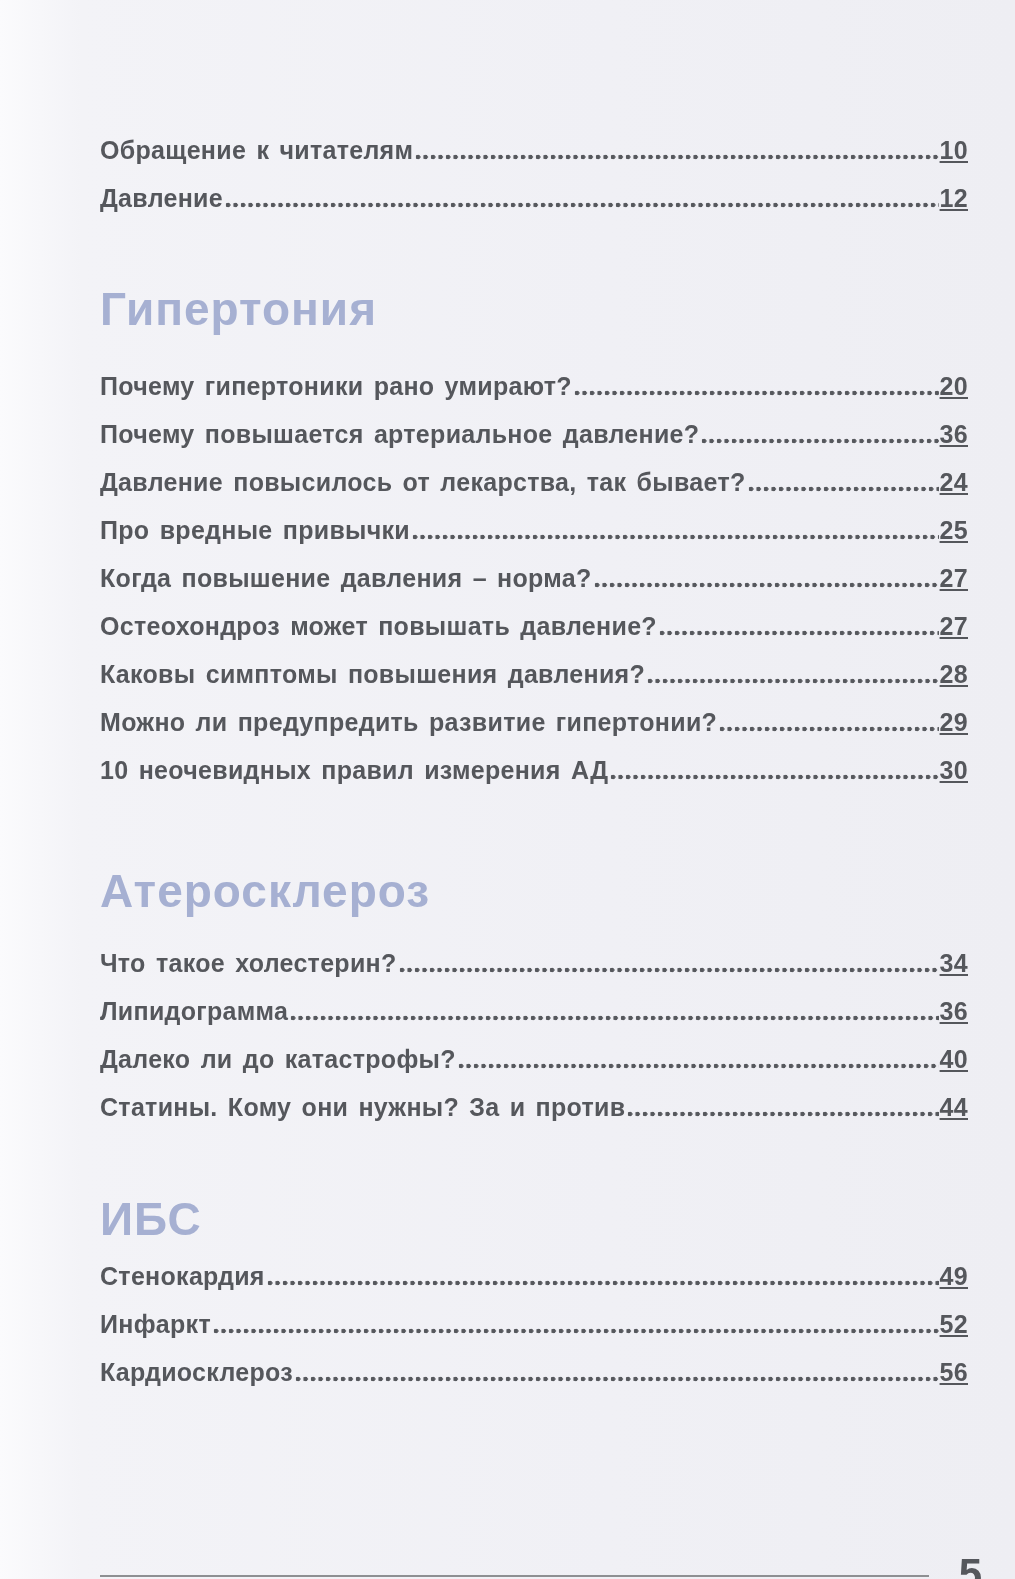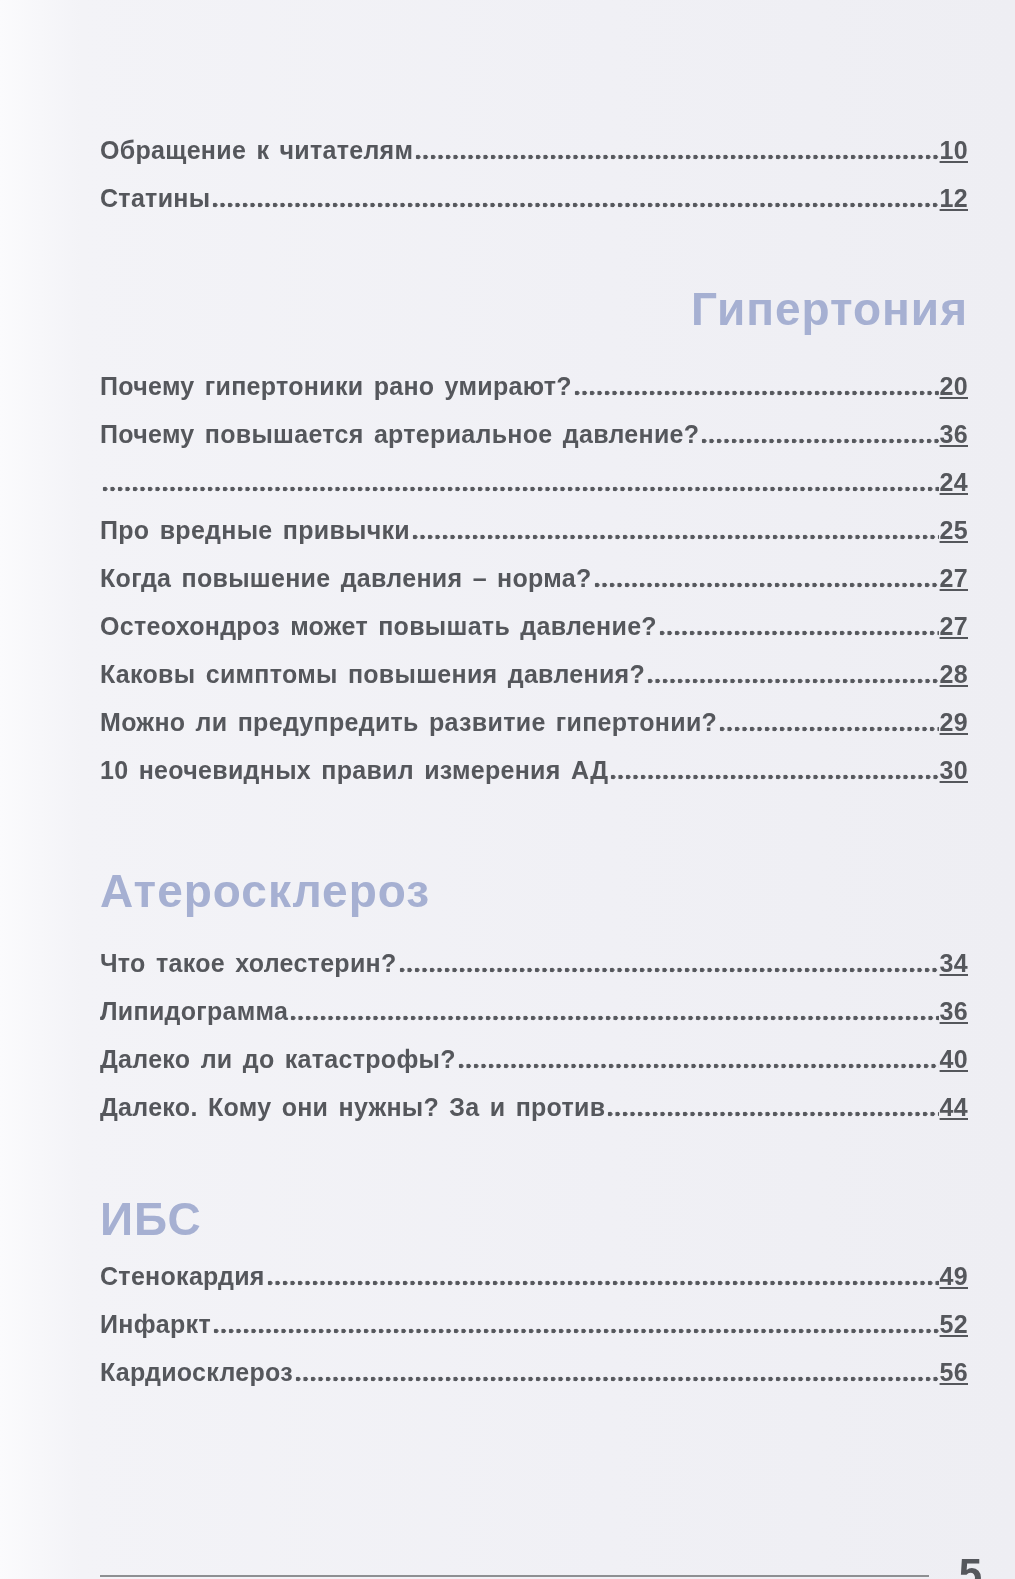--- a/index.html
+++ b/index.html
@@ -52,21 +52,21 @@
     text-decoration: underline;
   }
   .section-heading {
     font-size: 46px;
     font-weight: bold;
     line-height: 52px;
     color: #a6b0d2;
     letter-spacing: 1px;
     margin: 0;
   }
-  .heading-hypertension { margin-top: 72px; margin-bottom: 38px; text-align: right; }
+  .heading-hypertension { margin-top: 72px; margin-bottom: 38px; }
   .heading-atherosclerosis { margin-top: 82px; margin-bottom: 33px; }
   .heading-ibs { margin-top: 73px; margin-bottom: 18px; }
   .footer {
     position: absolute;
     left: 100px;
     right: 33px;
     bottom: 28px;
     display: flex;
     align-items: center;
   }
@@ -89,38 +89,39 @@
 <body>
 
 <div class="page">
 
   <div class="toc-row">
     <span class="toc-title">Обращение к читателям</span>
     <span class="toc-leader"></span>
     <span class="toc-page">10</span>
   </div>
   <div class="toc-row">
-    <span class="toc-title">Статины</span>
+    <span class="toc-title">Давление</span>
     <span class="toc-leader"></span>
     <span class="toc-page">12</span>
   </div>
 
   <h1 class="section-heading heading-hypertension">Гипертония</h1>
 
   <div class="toc-row">
     <span class="toc-title">Почему гипертоники рано умирают?</span>
     <span class="toc-leader"></span>
     <span class="toc-page">20</span>
   </div>
   <div class="toc-row">
     <span class="toc-title">Почему повышается артериальное давление?</span>
     <span class="toc-leader"></span>
     <span class="toc-page">36</span>
   </div>
   <div class="toc-row">
+    <span class="toc-title">Давление повысилось от лекарства, так бывает?</span>
     <span class="toc-leader"></span>
     <span class="toc-page">24</span>
   </div>
   <div class="toc-row">
     <span class="toc-title">Про вредные привычки</span>
     <span class="toc-leader"></span>
     <span class="toc-page">25</span>
   </div>
   <div class="toc-row">
     <span class="toc-title">Когда повышение давления – норма?</span>
@@ -159,21 +160,21 @@
     <span class="toc-title">Липидограмма</span>
     <span class="toc-leader"></span>
     <span class="toc-page">36</span>
   </div>
   <div class="toc-row">
     <span class="toc-title">Далеко ли до катастрофы?</span>
     <span class="toc-leader"></span>
     <span class="toc-page">40</span>
   </div>
   <div class="toc-row">
-    <span class="toc-title">Далеко. Кому они нужны? За и против</span>
+    <span class="toc-title">Статины. Кому они нужны? За и против</span>
     <span class="toc-leader"></span>
     <span class="toc-page">44</span>
   </div>
 
   <h1 class="section-heading heading-ibs">ИБС</h1>
 
   <div class="toc-row">
     <span class="toc-title">Стенокардия</span>
     <span class="toc-leader"></span>
     <span class="toc-page">49</span>

